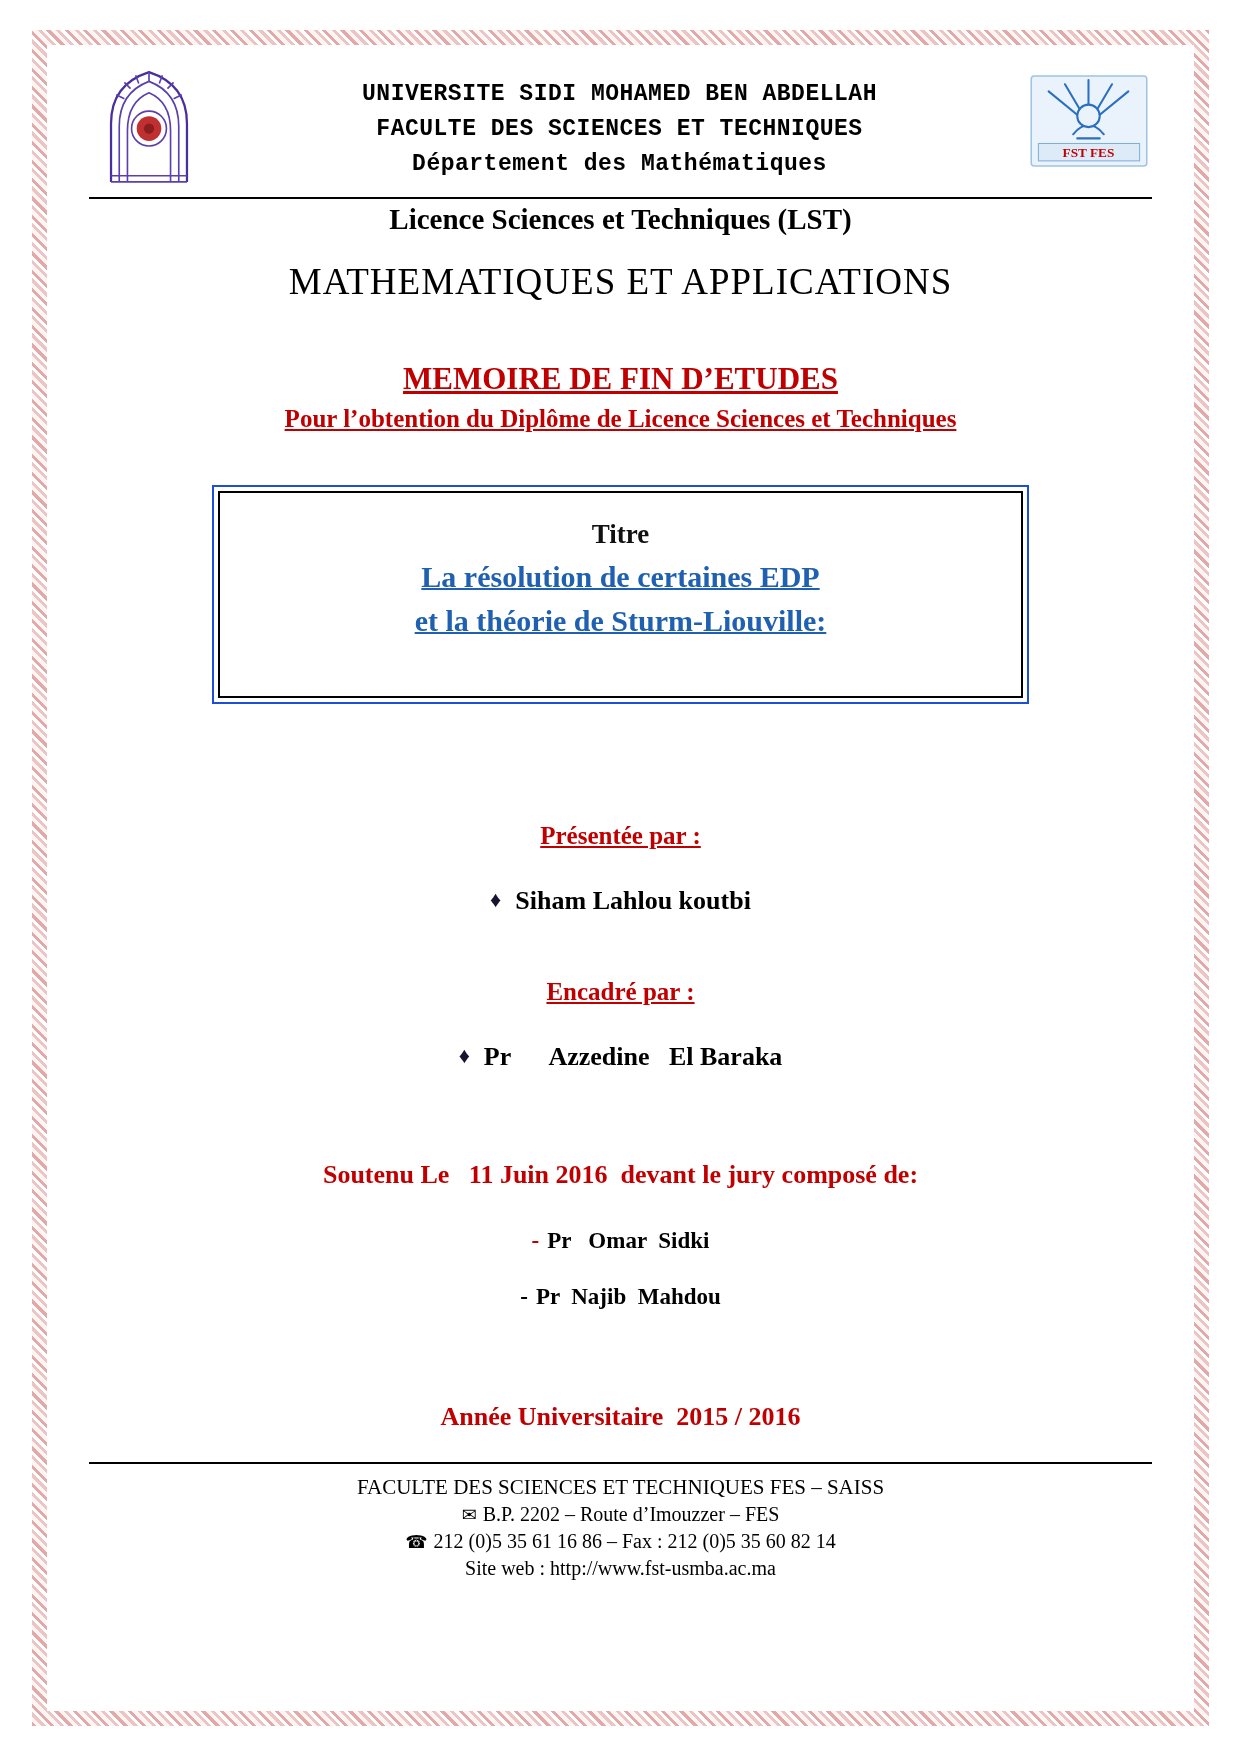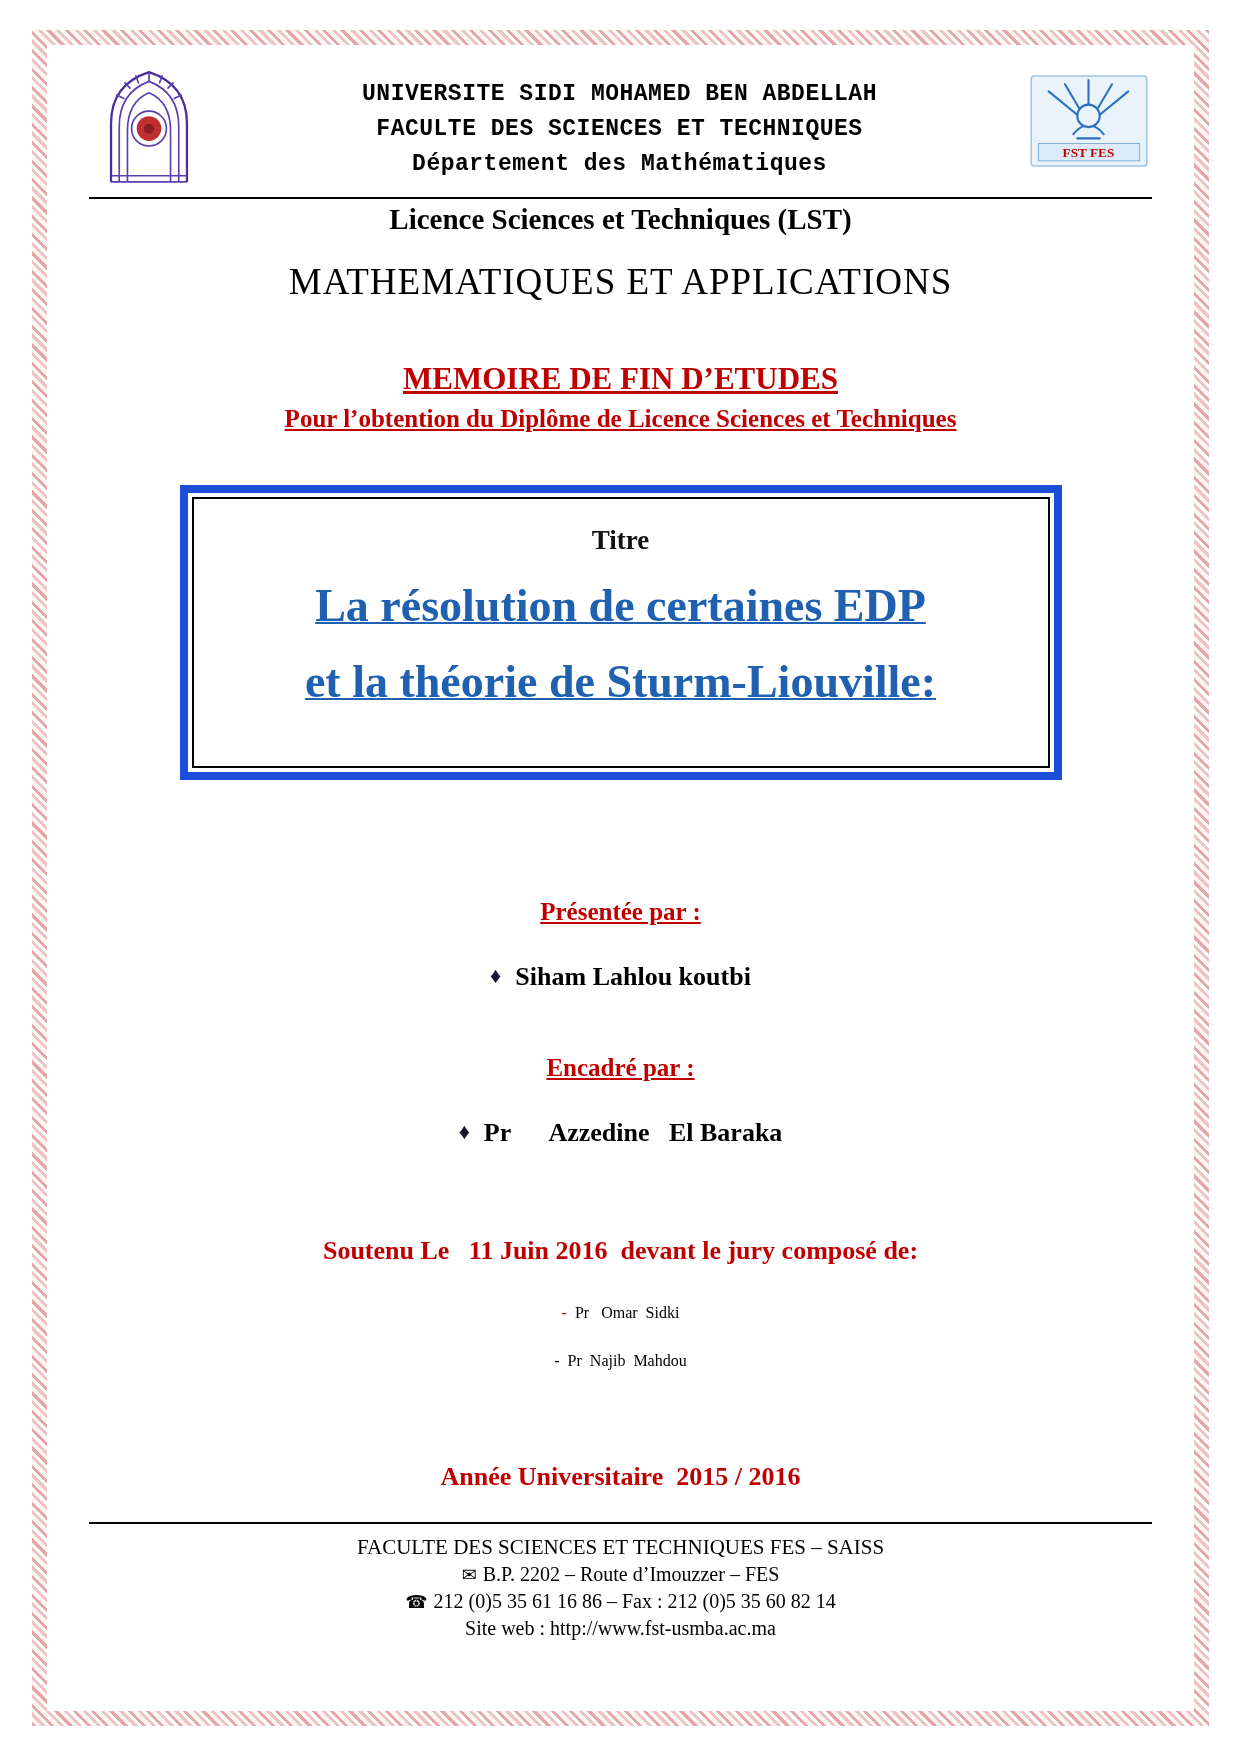--- a/index.html
+++ b/index.html
@@ -41,38 +41,38 @@
   .pre { white-space:pre; }
 
   .degree-line { margin-top:4px; font-size:29px; font-weight:bold; }
   .major-line { margin-top:24px; font-size:37px; font-weight:normal; letter-spacing:1px; }
 
   .memoire-heading { margin-top:58px; font-size:31px; font-weight:bold; }
   .memoire-subheading { margin-top:8px; font-size:25px; font-weight:bold; }
 
   
   .title-box-outer {
-    width:882px; margin:52px auto 0 auto;
-    border:8px solid #1d4ed8; padding:4px;
+    width:817px; margin:52px auto 0 auto;
+    border:2px solid #1d4ed8; padding:4px;
   }
   .title-box-inner {
     border:2px solid #000; text-align:center;
     padding:26px 10px 58px 10px;
   }
   .title-label { font-size:27px; font-weight:bold; color:#111; }
-  .title-line { font-size:46px; font-weight:bold; margin-top:23px; text-decoration:underline; text-decoration-thickness:2px; }
+  .title-line { font-size:30px; font-weight:bold; margin-top:10px; text-decoration:underline; text-decoration-thickness:2px; }
 
   .section-heading { font-size:25px; font-weight:bold; }
   .presented-heading { margin-top:118px; }
   .person-line { margin-top:36px; font-size:26px; font-weight:bold; }
   .bullet { font-size:22px; position:relative; top:-2px; margin-right:14px; color:#151530; }
   .supervised-heading { margin-top:62px; }
 
   .defense-line { margin-top:88px; font-size:26px; font-weight:bold; }
-  .jury-line { margin-top:38px; font-size:16px; font-weight:normal; }
+  .jury-line { margin-top:38px; font-size:23px; font-weight:bold; }
   .jury-line + .jury-line { margin-top:30px; }
   .jury-dash-1 { color:#c00000; margin-right:8px; }
   .jury-dash-2 { color:#000000; margin-right:8px; }
 
   .year-line { margin-top:92px; font-size:26px; font-weight:bold; }
 
   .footer-rule { border:none; border-top:2px solid #000; margin-top:30px; }
   .footer { margin-top:10px; text-align:center; }
   .footer-line1 { font-size:21px; line-height:27px; }
   .footer-line  { font-size:20px; line-height:26px; }

